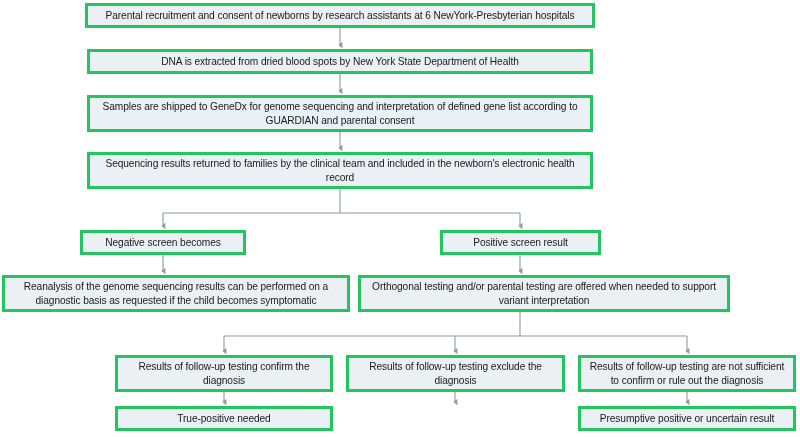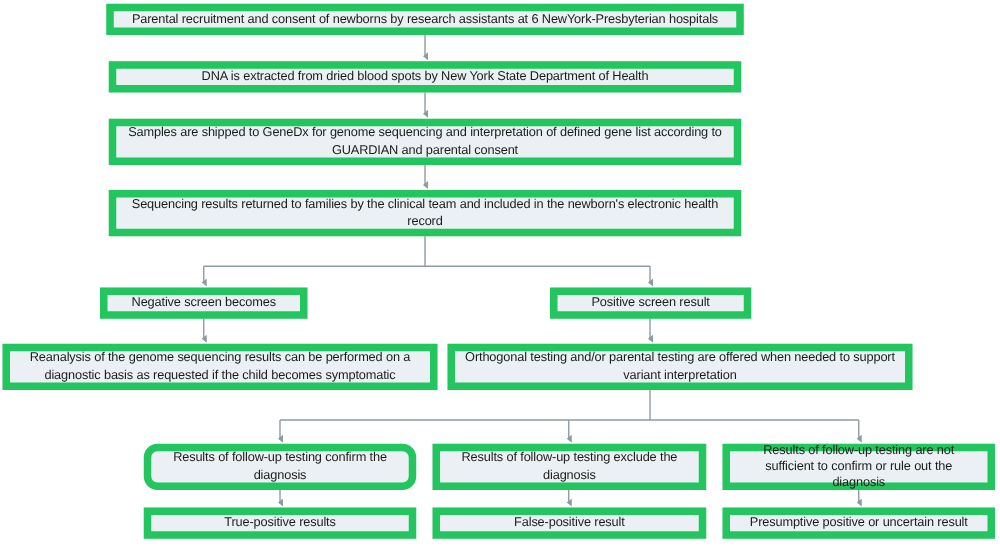--- a/index.html
+++ b/index.html
@@ -15,21 +15,21 @@
     background: #ffffff;
   }
   svg#connectors {
     position: absolute; left: 0; top: 0;
     width: 800px; height: 437px;
     pointer-events: none;
   }
   .node {
     position: absolute;
     background: #eaf0f3;
-    border: 6px solid #22c55e;
+    border: 3px solid #22c55e;
     color: #1b1b1b;
     font-size: 10.2px;
     line-height: 13.2px;
     letter-spacing: -0.1px;
     display: flex;
     align-items: center;
     justify-content: center;
     text-align: center;
     padding: 2px 6px;
     z-index: 2;
@@ -101,37 +101,34 @@
   </div>
 
   <div class="node" style="left:2px; top:275px; width:348px; height:37px;">
     <span>Reanalysis of the genome sequencing results can be performed on a diagnostic basis as requested if the child becomes symptomatic</span>
   </div>
 
   <div class="node" style="left:358px; top:275px; width:372px; height:37px;">
     <span>Orthogonal testing and/or parental testing are offered when needed to support variant interpretation</span>
   </div>
 
-  <div class="node" style="left:115px; top:355px; width:218px; height:37px;border-radius:11px;">
+  <div class="node" style="left:115px; top:355px; width:218px; height:37px;">
     <span>Results of follow-up testing confirm the diagnosis</span>
   </div>
 
   <div class="node" style="left:346px; top:355px; width:219px; height:37px;">
     <span>Results of follow-up testing exclude the diagnosis</span>
   </div>
 
   <div class="node" style="left:578px; top:355px; width:218px; height:37px;">
     <span>Results of follow-up testing are not sufficient to confirm or rule out the diagnosis</span>
   </div>
 
   <div class="node" style="left:115px; top:406px; width:218px; height:25px;">
-    <span>True-positive results</span>
+    <span>True-positive needed</span>
   </div>
 
-  <div class="node" style="left:346px; top:406px; width:219px; height:25px;">
-    <span>False-positive result</span>
-  </div>
 
   <div class="node" style="left:578px; top:406px; width:218px; height:25px;">
     <span>Presumptive positive or uncertain result</span>
   </div>
 
 </div>
 
 </body></html>

